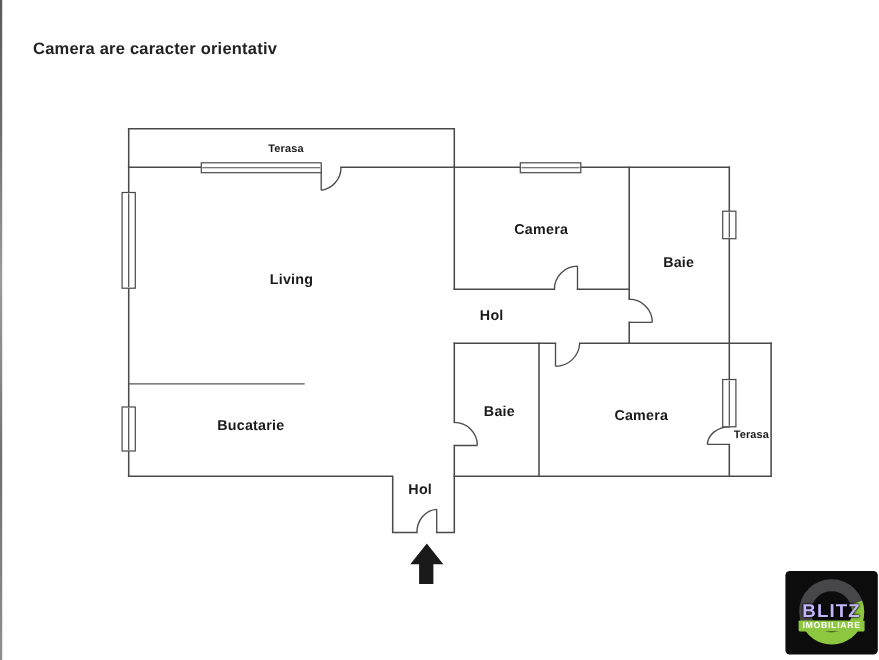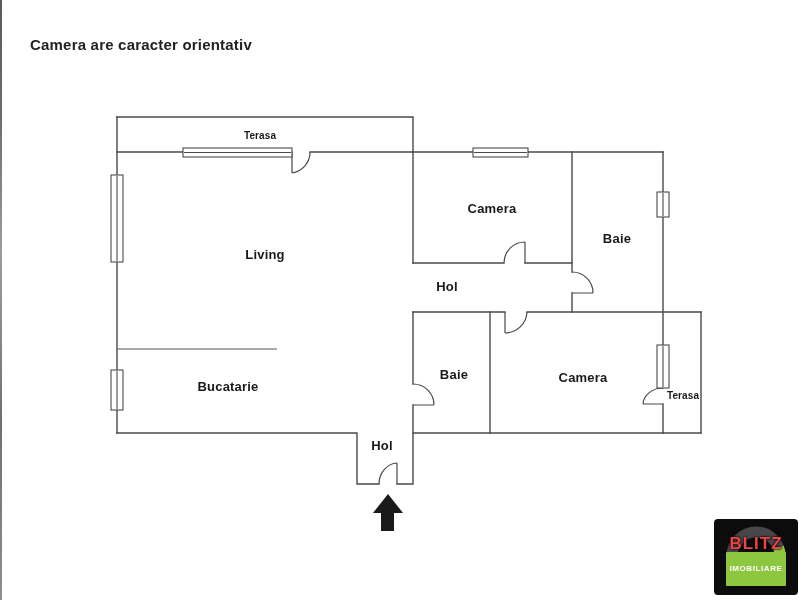--- a/index.html
+++ b/index.html
@@ -10,25 +10,25 @@
   .disclaimer{position:absolute;left:30px;top:36px;font-size:15px;font-weight:600;
         color:#222;letter-spacing:.2px;white-space:nowrap;}
   svg.plan{position:absolute;left:0;top:0;}
   .room-label{position:absolute;transform:translate(-50%,-50%);font-size:13px;font-weight:600;
         color:#1a1a1a;white-space:nowrap;line-height:1;letter-spacing:.2px;}
   .room-label.sm{font-size:10px;letter-spacing:.1px;}
   .logo{position:absolute;left:714px;top:519px;width:84px;height:76px;background:#0c0c0c;
         border-radius:4px;display:flex;flex-direction:column;align-items:center;
         justify-content:center;}
   .logo svg{position:absolute;left:0;top:0;}
-  .logo-brand{position:relative;z-index:2;color:#ef4444;font-weight:bold;font-size:17px;
+  .logo-brand{position:relative;z-index:2;color:#c4b5fd;font-weight:bold;font-size:17px;
         letter-spacing:1px;line-height:17px;margin-top:6px;
         text-shadow:0 0 2px #000,0 0 2px #000;}
   .logo-sub{position:relative;z-index:2;color:#fff;font-weight:bold;font-size:8px;
-        letter-spacing:.6px;line-height:10px;background:#8dc63f;padding:12px 3px;border-radius:1px;}
+        letter-spacing:.6px;line-height:10px;background:#8dc63f;padding:0 3px;border-radius:1px;}
 </style>
 </head>
 <body>
 
 <div class="page">
 
   <div class="edge-strip"></div>
 
   <div class="disclaimer">Camera are caracter orientativ</div>
 

